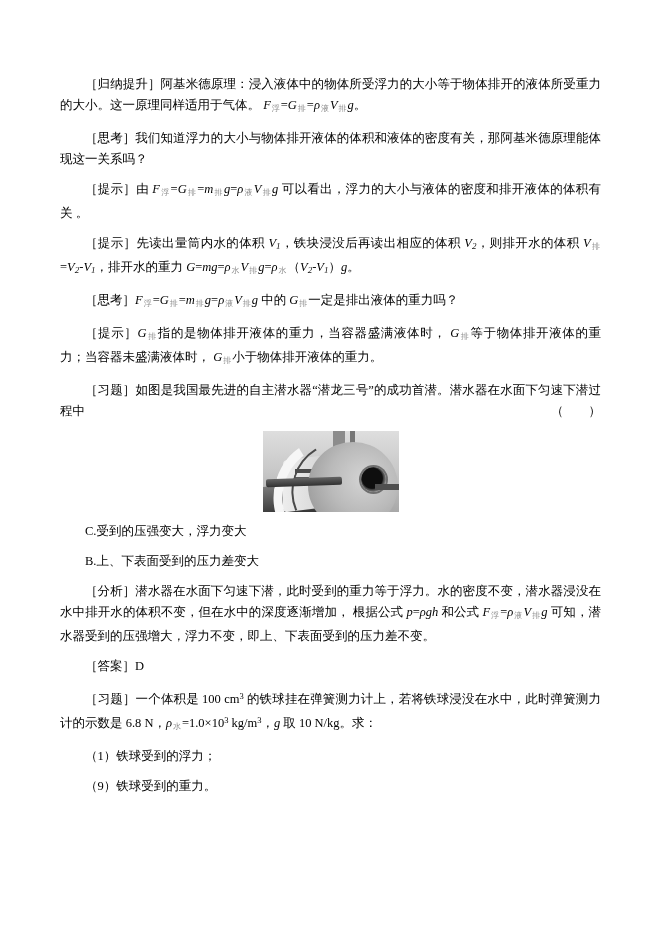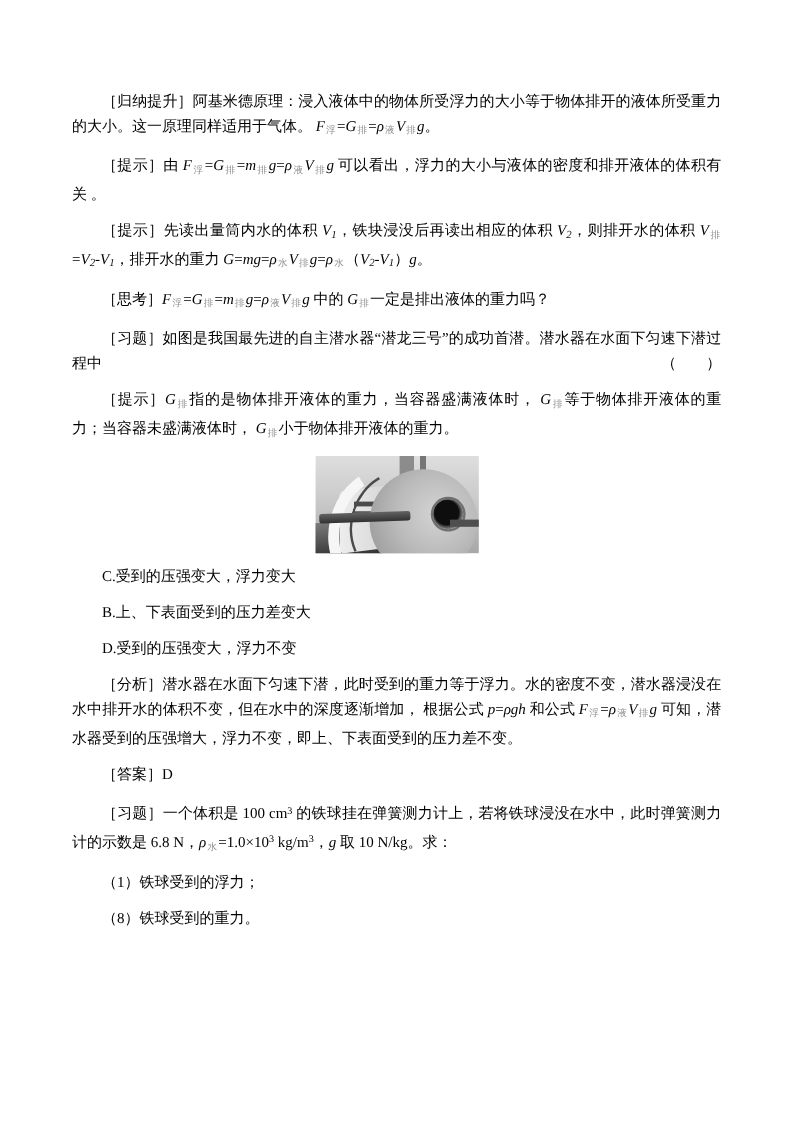--- a/index.html
+++ b/index.html
@@ -36,47 +36,47 @@
   .footer{position:absolute;left:0;right:0;top:861px;text-align:center;
     font-family:"DejaVu Sans",sans-serif;font-size:9px;font-weight:normal;letter-spacing:1px;color:#111;}
 </style>
 </head>
 <body>
 
 <div class="page">
   <div class="doc">
     <div id="content-top">
         <p class="para"><span class="seg-txt">［归纳提升］阿基米德原理：浸入液体中的物体所受浮力的大小等于物体排开的液体所受重力的大小。这一原理同样适用于气体。 </span><i class="seg-var">F</i><sub class="seg-sub">浮</sub><span class="seg-txt">=</span><i class="seg-var">G</i><sub class="seg-sub">排</sub><span class="seg-txt">=</span><i class="seg-var">ρ</i><sub class="seg-sub">液</sub><i class="seg-var">V</i><sub class="seg-sub">排</sub><i class="seg-var">g</i><span class="seg-txt">。</span></p>
+        <p class="para"><span class="seg-txt">［思考］我们知道浮力的大小与物体排开液体的体积和液体的密度有关，那阿基米德原理能体现这一关系吗？</span></p>
         <p class="para"><span class="seg-txt">［提示］由 </span><i class="seg-var">F</i><sub class="seg-sub">浮</sub><span class="seg-txt">=</span><i class="seg-var">G</i><sub class="seg-sub">排</sub><span class="seg-txt">=</span><i class="seg-var">m</i><sub class="seg-sub">排</sub><i class="seg-var">g</i><span class="seg-txt">=</span><i class="seg-var">ρ</i><sub class="seg-sub">液</sub><i class="seg-var">V</i><sub class="seg-sub">排</sub><i class="seg-var">g</i><span class="seg-txt"> 可以看出，浮力的大小与液体的密度和排开液体的体积有关 。</span></p>
         <p class="para"><span class="seg-txt">［提示］先读出量筒内水的体积 </span><i class="seg-var">V</i><sub class="seg-nsub">1</sub><span class="seg-txt">，铁块浸没后再读出相应的体积 </span><i class="seg-var">V</i><sub class="seg-nsub">2</sub><span class="seg-txt">，则排开水的体积 </span><i class="seg-var">V</i><sub class="seg-sub">排</sub><span class="seg-txt">=</span><i class="seg-var">V</i><sub class="seg-nsub">2</sub><span class="seg-txt">-</span><i class="seg-var">V</i><sub class="seg-nsub">1</sub><span class="seg-txt">，排开水的重力 </span><i class="seg-var">G</i><span class="seg-txt">=</span><i class="seg-var">mg</i><span class="seg-txt">=</span><i class="seg-var">ρ</i><sub class="seg-sub">水</sub><i class="seg-var">V</i><sub class="seg-sub">排</sub><i class="seg-var">g</i><span class="seg-txt">=</span><i class="seg-var">ρ</i><sub class="seg-sub">水</sub><span class="seg-txt">（</span><i class="seg-var">V</i><sub class="seg-nsub">2</sub><span class="seg-txt">-</span><i class="seg-var">V</i><sub class="seg-nsub">1</sub><span class="seg-txt">）</span><i class="seg-var">g</i><span class="seg-txt">。</span></p>
         <p class="para"><span class="seg-txt">［思考］</span><i class="seg-var">F</i><sub class="seg-sub">浮</sub><span class="seg-txt">=</span><i class="seg-var">G</i><sub class="seg-sub">排</sub><span class="seg-txt">=</span><i class="seg-var">m</i><sub class="seg-sub">排</sub><i class="seg-var">g</i><span class="seg-txt">=</span><i class="seg-var">ρ</i><sub class="seg-sub">液</sub><i class="seg-var">V</i><sub class="seg-sub">排</sub><i class="seg-var">g</i><span class="seg-txt"> 中的 </span><i class="seg-var">G</i><sub class="seg-sub">排</sub><span class="seg-txt">一定是排出液体的重力吗？</span></p>
+        <p class="para"><span class="seg-txt">［提示］</span><i class="seg-var">G</i><sub class="seg-sub">排</sub><span class="seg-txt">指的是物体排开液体的重力，当容器盛满液体时， </span><i class="seg-var">G</i><sub class="seg-sub">排</sub><span class="seg-txt">等于物体排开液体的重力；当容器未盛满液体时， </span><i class="seg-var">G</i><sub class="seg-sub">排</sub><span class="seg-txt">小于物体排开液体的重力。</span></p>
         <p class="para"><span class="seg-txt">［习题］如图是我国最先进的自主潜水器“潜龙三号”的成功首潜。潜水器在水面下匀速下潜过程中</span><span class="seg-bracket">（　　）</span></p>
-        <p class="para"><span class="seg-txt">［提示］</span><i class="seg-var">G</i><sub class="seg-sub">排</sub><span class="seg-txt">指的是物体排开液体的重力，当容器盛满液体时， </span><i class="seg-var">G</i><sub class="seg-sub">排</sub><span class="seg-txt">等于物体排开液体的重力；当容器未盛满液体时， </span><i class="seg-var">G</i><sub class="seg-sub">排</sub><span class="seg-txt">小于物体排开液体的重力。</span></p>
       </div>
 
     <figure class="photo">
       <div class="ph-sea"></div>
       <div class="ph-mast"></div>
       <div class="ph-mast2"></div>
       <div class="ph-hull"></div>
       <div class="ph-hull-mark"></div>
       <div class="ph-body"></div>
       <div class="ph-band"></div>
       <div class="ph-band-line"></div>
       <div class="ph-thruster"></div>
       <div class="ph-fin"></div>
       <div class="ph-fin-right"></div>
     </figure>
 
     <div id="content-bottom">
         <p class="para option"><span class="seg-txt">C.受到的压强变大，浮力变大</span></p>
         <p class="para option"><span class="seg-txt">B.上、下表面受到的压力差变大</span></p>
-        <p class="para option"><span class="seg-txt">D.受到的压强变大，浮力不变</span></p>
         <p class="para"><span class="seg-txt">［分析］潜水器在水面下匀速下潜，此时受到的重力等于浮力。水的密度不变，潜水器浸没在水中排开水的体积不变，但在水中的深度逐渐增加， 根据公式 </span><i class="seg-var">p</i><span class="seg-txt">=</span><i class="seg-var">ρgh</i><span class="seg-txt"> 和公式 </span><i class="seg-var">F</i><sub class="seg-sub">浮</sub><span class="seg-txt">=</span><i class="seg-var">ρ</i><sub class="seg-sub">液</sub><i class="seg-var">V</i><sub class="seg-sub">排</sub><i class="seg-var">g</i><span class="seg-txt"> 可知，潜水器受到的压强增大，浮力不变，即上、下表面受到的压力差不变。</span></p>
         <p class="para"><span class="seg-txt">［答案］D</span></p>
         <p class="para"><span class="seg-txt">［习题］一个体积是 100 cm</span><sup class="seg-sup">3</sup><span class="seg-txt"> 的铁球挂在弹簧测力计上，若将铁球浸没在水中，此时弹簧测力计的示数是 6.8 N，</span><i class="seg-var">ρ</i><sub class="seg-sub">水</sub><span class="seg-txt">=1.0×10</span><sup class="seg-sup">3</sup><span class="seg-txt"> kg/m</span><sup class="seg-sup">3</sup><span class="seg-txt">，</span><i class="seg-var">g</i><span class="seg-txt"> 取 10 N/kg。求：</span></p>
         <p class="para"><span class="seg-txt">（1）铁球受到的浮力；</span></p>
-        <p class="para"><span class="seg-txt">（8）铁球受到的重力。</span></p>
+        <p class="para"><span class="seg-txt">（9）铁球受到的重力。</span></p>
       </div>
   </div>
 
   <div class="footer">3 / 4</div>
 </div>
 
 </body></html>

